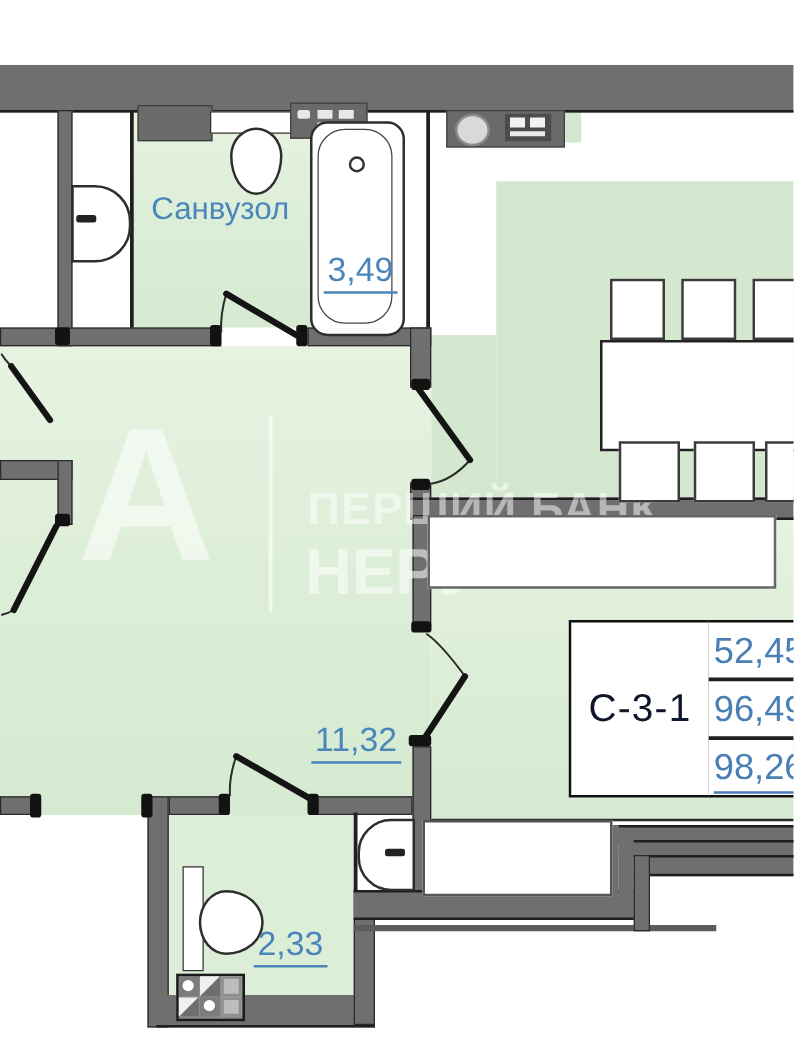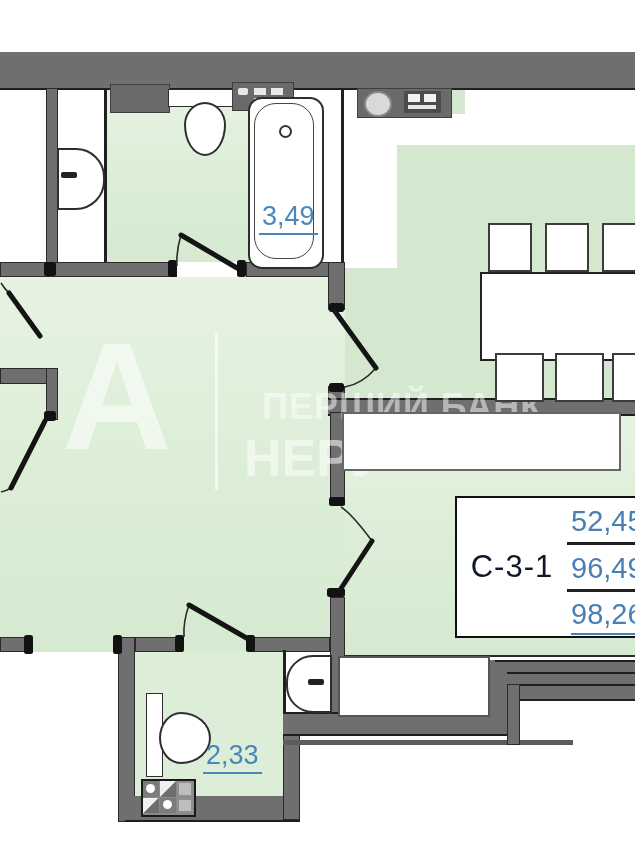--- a/index.html
+++ b/index.html
@@ -86,21 +86,21 @@
   <div class="stop z4" style="left:44px;top:411px;width:12px;height:10px;"></div>
   <div class="stop z4" style="left:329px;top:497px;width:16px;height:9px;"></div>
   <div class="stop z4" style="left:327px;top:588px;width:18px;height:9px;"></div>
   <div class="stop z4" style="left:175px;top:635px;width:9px;height:17px;"></div>
   <div class="stop z4" style="left:246px;top:635px;width:9px;height:17px;"></div>
   <div class="stop z4" style="left:24px;top:635px;width:9px;height:19px;"></div>
   <div class="stop z4" style="left:113px;top:635px;width:9px;height:19px;"></div>
 
   <div class="wm z3" style="left:62px;top:320px;font-size:152px;line-height:1;">А</div>
   <div class="wm z3" style="left:215px;top:332px;width:3px;height:158px;background:rgba(255,255,255,0.6);"></div>
-  <div class="wm z3" style="left:262px;top:386px;font-size:36px;letter-spacing:1px;color:rgba(255,255,255,0.5);">ПЕРШИЙ БАНК</div>
+  <div class="wm z3" style="left:246px;top:386px;font-size:36px;letter-spacing:1px;color:rgba(255,255,255,0.5);">ПЕРШИЙ БАНК</div>
   <div class="wm z3" style="left:244px;top:428px;font-size:52px;color:rgba(255,255,255,0.55);">НЕРУ</div>
 
   <div class="fx-white z4" style="left:57px;top:148px;width:44px;height:58px;border-radius:0 29px 29px 0;"></div>
   <div class="abs z4" style="left:61px;top:172px;width:16px;height:6px;background:#222;border-radius:2px;"></div>
   <div class="fx-gray z4" style="left:110px;top:84px;width:58px;height:27px;"></div>
   <div class="fx-white z4" style="left:168px;top:89px;width:64px;height:16px;border-width:1.5px;"></div>
   <div class="fx-white z4" style="left:184px;top:102px;width:38px;height:50px;border-radius:50% 50% 50% 50% / 42% 42% 58% 58%;"></div>
   <div class="fx-gray z4" style="left:232px;top:82px;width:60px;height:27px;">
     <div class="abs" style="left:5px;top:5px;width:10px;height:7px;background:#e8e8e8;border-radius:2px;"></div>
     <div class="abs" style="left:21px;top:5px;width:12px;height:7px;background:#e8e8e8;"></div>
@@ -154,21 +154,23 @@
                 color:#0f172a;font-size:31px;letter-spacing:1px;">С-3-1</div>
   </div>
   <div class="stats-box z5" style="left:567px;top:496px;width:68px;height:138px;border-right:none;border-left:none;">
     <div class="ln" style="left:0;top:44px;width:68px;height:2.5px;"></div>
     <div class="ln" style="left:0;top:91px;width:68px;height:2.5px;"></div>
     <div class="stats-num" style="left:4px;top:7px;">52,45</div>
     <div class="stats-num" style="left:4px;top:54px;">96,49</div>
     <div class="stats-num" style="left:4px;top:100px;border-bottom:2.5px solid #4a7fb5;padding-bottom:2px;">98,26</div>
   </div>
 
+  <div class="lbl z5" style="left:121px;top:153px;font-size:25px;">Санвузол</div>
   <div class="lbl area z5" style="left:259px;top:201px;font-size:27px;">3,49</div>
+  <div class="lbl area z5" style="left:249px;top:577px;font-size:27px;">11,32</div>
   <div class="lbl area z5" style="left:203px;top:740px;font-size:27px;">2,33</div>
 
   <svg class="abs z6" width="635" height="849" viewBox="0 0 635 849" style="left:0;top:0;pointer-events:none;">
 
     <path d="M181,235 Q176,252 177,266" stroke="#2b2b2b" stroke-width="1.6" fill="none"></path>
     <line x1="181" y1="235" x2="237" y2="268" stroke="#141414" stroke-width="5" stroke-linecap="round"></line>
 
     <path d="M376,368 Q362,384 345,387" stroke="#2b2b2b" stroke-width="1.6" fill="none"></path>
     <line x1="334" y1="310" x2="376" y2="368" stroke="#141414" stroke-width="5" stroke-linecap="round"></line>
 

